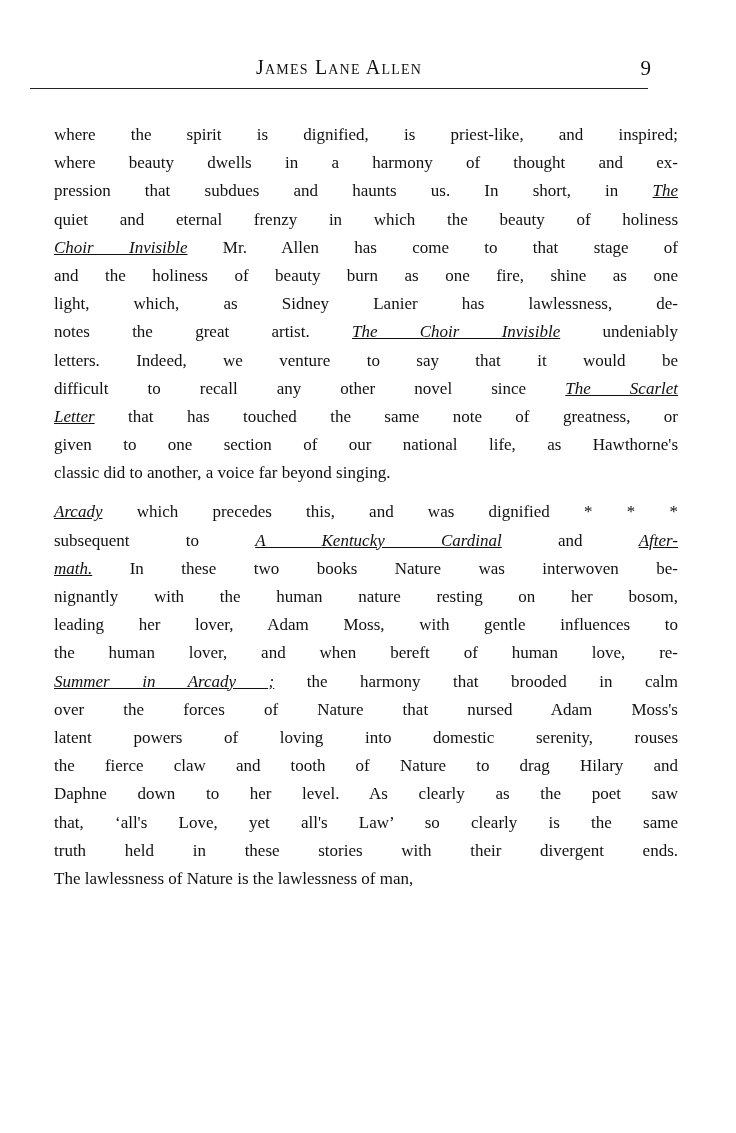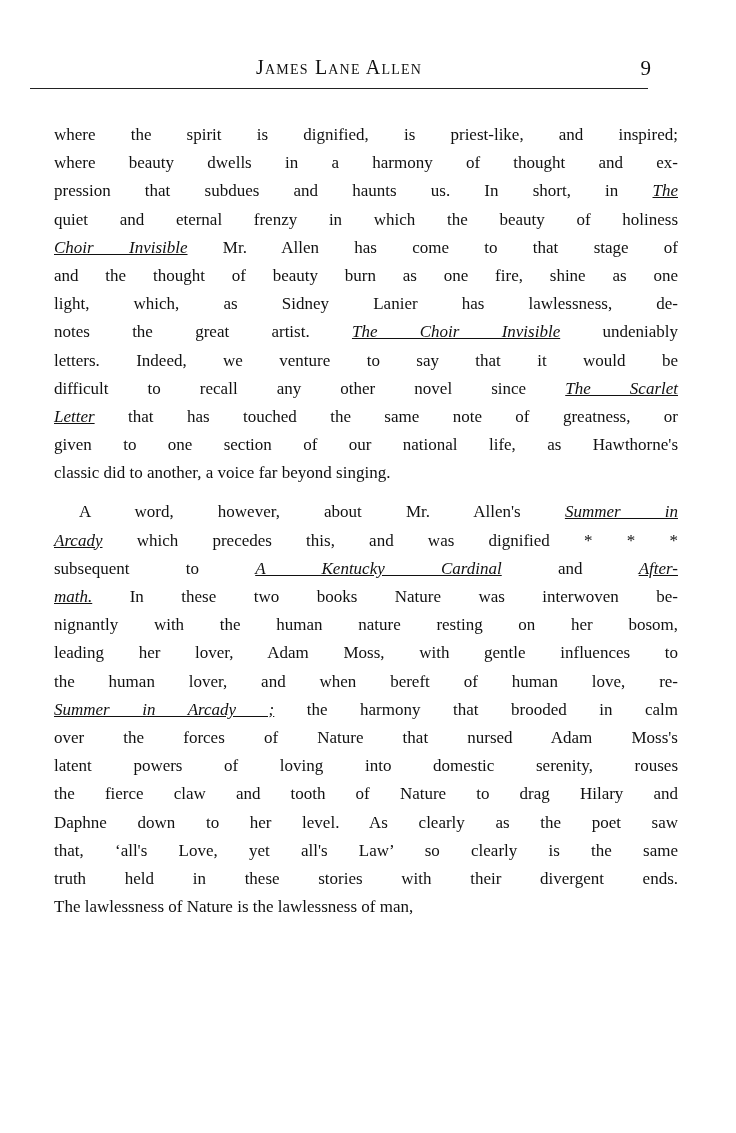--- a/index.html
+++ b/index.html
@@ -90,31 +90,30 @@
 </div>
 <div class="head-rule"></div>
 
 <div class="text-block" id="text-block">
     <div class="para">
       <span class="line"><span>where the spirit is dignified, is priest-like, and inspired;</span></span>
       <span class="line"><span>where beauty dwells in a harmony of thought and ex-</span></span>
       <span class="line"><span>pression that subdues and haunts us.  In short, in </span><span class="it">The</span></span>
       <span class="line"><span>quiet and eternal frenzy in which the beauty of holiness</span></span>
       <span class="line"><span class="it">Choir Invisible</span><span> Mr. Allen has come to that stage of</span></span>
-      <span class="line"><span>and the thought of beauty burn as one fire, shine as one</span></span>
+      <span class="line"><span>and the holiness of beauty burn as one fire, shine as one</span></span>
       <span class="line"><span>light, which, as Sidney Lanier has lawlessness, de-</span></span>
       <span class="line"><span>notes the great artist.  </span><span class="it">The Choir Invisible</span><span> undeniably</span></span>
       <span class="line"><span>letters.  Indeed, we venture to say that it would be</span></span>
       <span class="line"><span>difficult to recall any other novel since </span><span class="it">The Scarlet</span></span>
       <span class="line"><span class="it">Letter</span><span> that has touched the same note of greatness, or</span></span>
       <span class="line"><span>given to one section of our national life, as Hawthorne's</span></span>
       <span class="line last"><span>classic did to another, a voice far beyond singing.</span></span>
     </div>
     <div class="para">
-      <span class="line indent"><span>A word, however, about Mr. Allen's </span><span class="it">Summer in</span></span>
       <span class="line"><span class="it">Arcady</span><span> which precedes this, and was dignified * * *</span></span>
       <span class="line"><span>subsequent to </span><span class="it">A Kentucky Cardinal</span><span> and </span><span class="it">After-</span></span>
       <span class="line"><span class="it">math.</span><span>  In these two books Nature was interwoven be-</span></span>
       <span class="line"><span>nignantly with the human nature resting on her bosom,</span></span>
       <span class="line"><span>leading her lover, Adam Moss, with gentle influences to</span></span>
       <span class="line"><span>the human lover, and when bereft of human love, re-</span></span>
       <span class="line"><span class="it">Summer in Arcady ;</span><span> the harmony that brooded in calm</span></span>
       <span class="line"><span>over the forces of Nature that nursed Adam Moss's</span></span>
       <span class="line"><span>latent powers of loving into domestic serenity, rouses</span></span>
       <span class="line"><span>the fierce claw and tooth of Nature to drag Hilary and</span></span>

